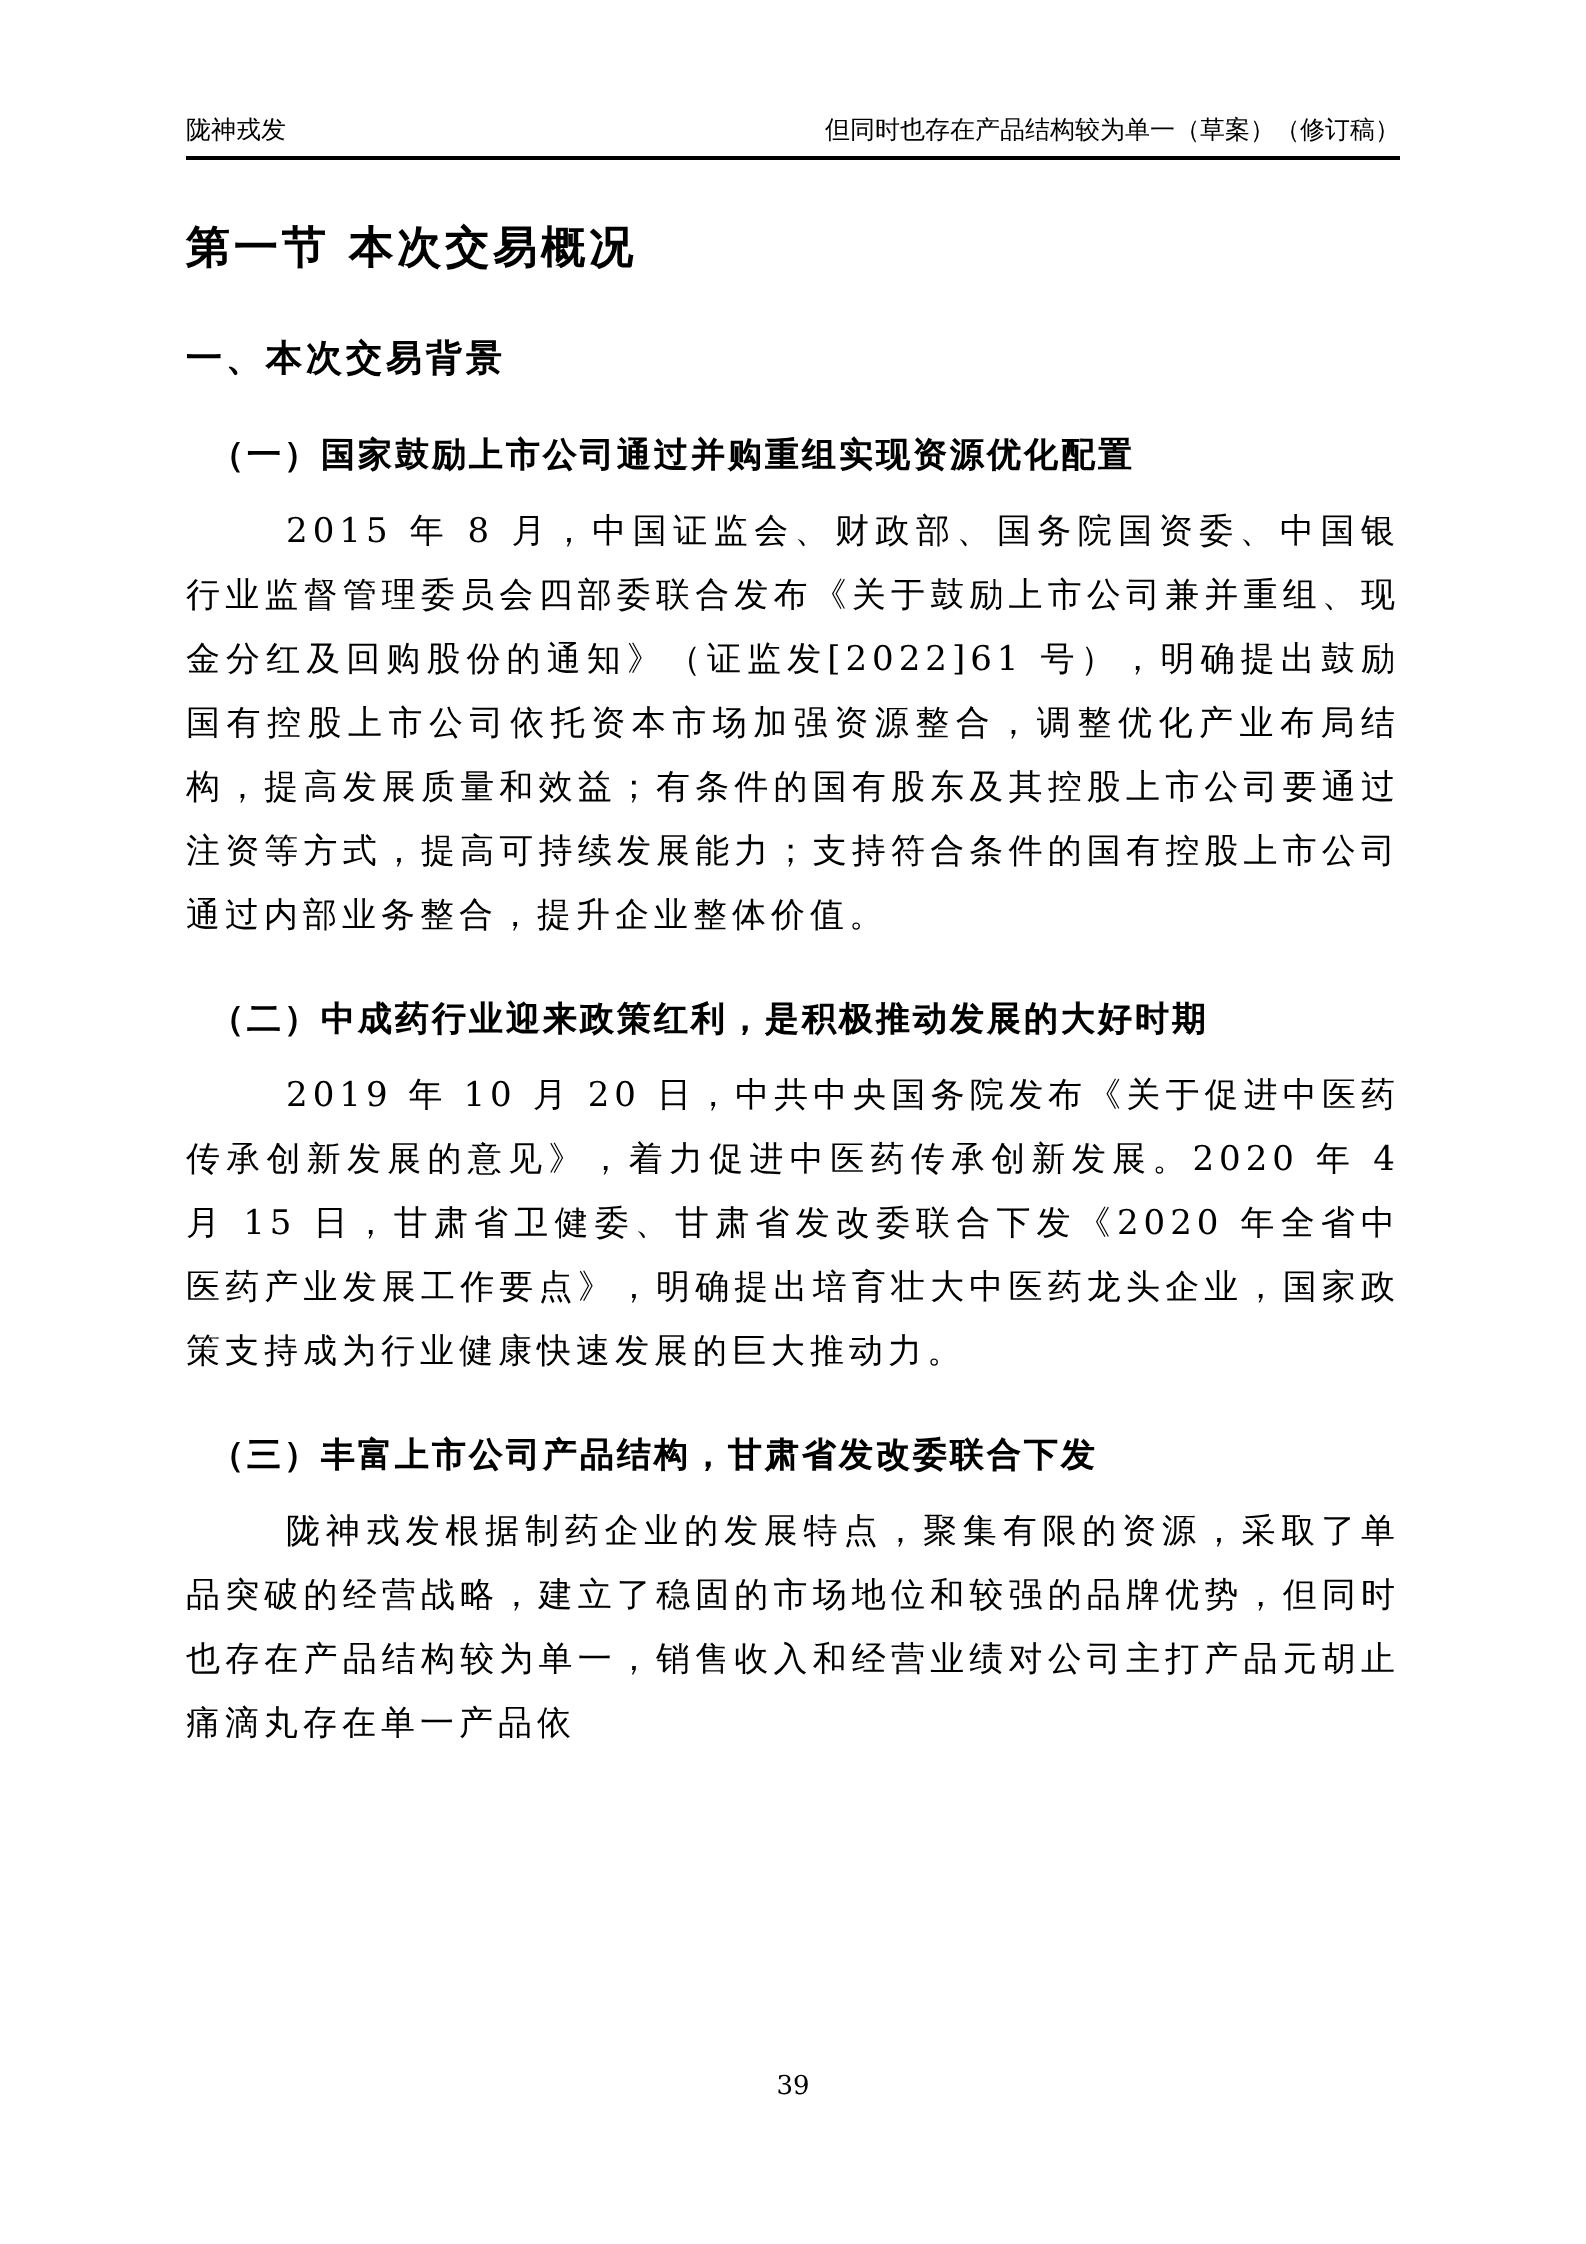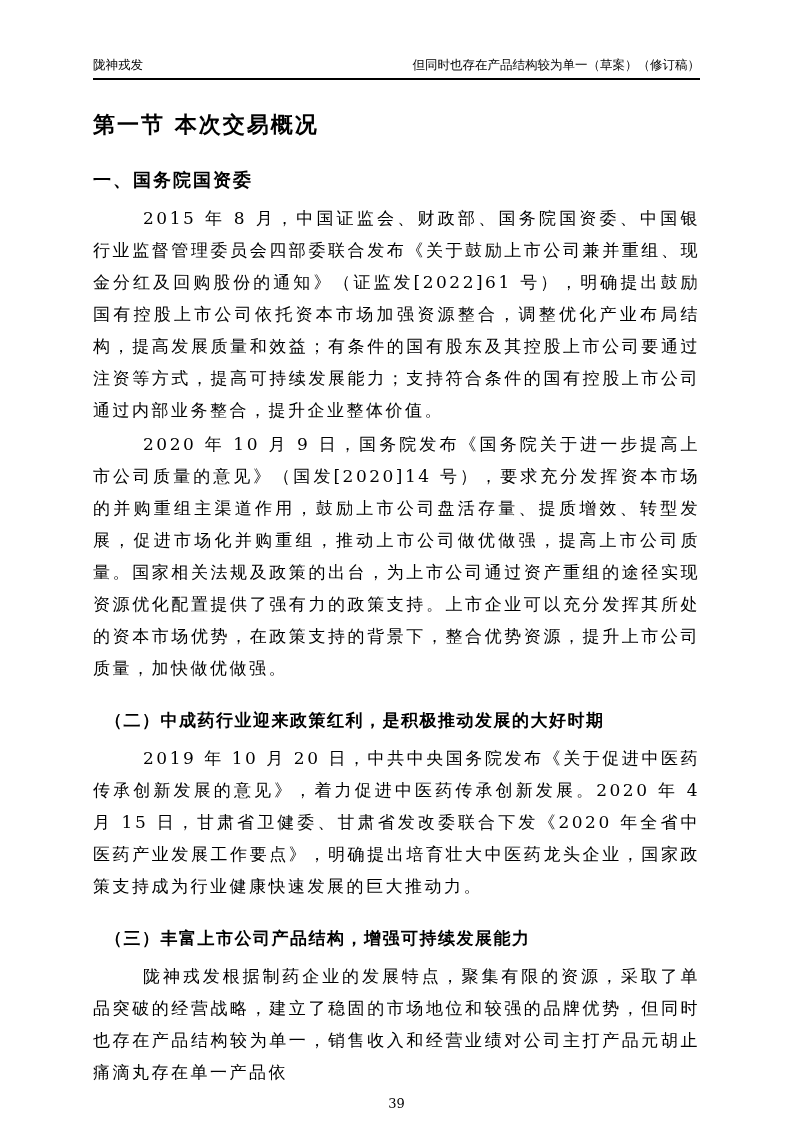--- a/index.html
+++ b/index.html
@@ -63,49 +63,49 @@
     text-align: justify;
     text-indent: 50px;
   }
   p.body-para + p.body-para {
     margin-top: 2px;
   }
   .footer {
     position: absolute;
     left: 0;
     right: 0;
-    top: 1096px;
+    top: 1036px;
     text-align: center;
     font-size: 13px;
     line-height: 16px;
     font-family: "DejaVu Serif", "Liberation Serif", serif;
   }
 </style>
 </head>
 <body>
 
 <div class="page">
 
   <div class="header">
     <span>陇神戎发</span>
     <span>但同时也存在产品结构较为单一（草案）（修订稿）</span>
   </div>
 
   <h1 class="doc-title">第一节 本次交易概况</h1>
 
-  <h2 class="h-level1">一、国务院国资委</h2>
+  <h2 class="h-level1">一、本次交易背景</h2>
 
+  <h3 class="h-level2">（一）国家鼓励上市公司通过并购重组实现资源优化配置</h3>
 
   <p class="body-para">2015 年 8 月，中国证监会、财政部、国务院国资委、中国银行业监督管理委员会四部委联合发布《关于鼓励上市公司兼并重组、现金分红及回购股份的通知》（证监发[2022]61 号），明确提出鼓励国有控股上市公司依托资本市场加强资源整合，调整优化产业布局结构，提高发展质量和效益；有条件的国有股东及其控股上市公司要通过注资等方式，提高可持续发展能力；支持符合条件的国有控股上市公司通过内部业务整合，提升企业整体价值。</p>
 
-  <p class="body-para">2020 年 10 月 9 日，国务院发布《国务院关于进一步提高上市公司质量的意见》（国发[2020]14 号），要求充分发挥资本市场的并购重组主渠道作用，鼓励上市公司盘活存量、提质增效、转型发展，促进市场化并购重组，推动上市公司做优做强，提高上市公司质量。国家相关法规及政策的出台，为上市公司通过资产重组的途径实现资源优化配置提供了强有力的政策支持。上市企业可以充分发挥其所处的资本市场优势，在政策支持的背景下，整合优势资源，提升上市公司质量，加快做优做强。</p>
 
   <h3 class="h-level2">（二）中成药行业迎来政策红利，是积极推动发展的大好时期</h3>
 
   <p class="body-para">2019 年 10 月 20 日，中共中央国务院发布《关于促进中医药传承创新发展的意见》，着力促进中医药传承创新发展。2020 年 4 月 15 日，甘肃省卫健委、甘肃省发改委联合下发《2020 年全省中医药产业发展工作要点》，明确提出培育壮大中医药龙头企业，国家政策支持成为行业健康快速发展的巨大推动力。</p>
 
-  <h3 class="h-level2">（三）丰富上市公司产品结构，增强可持续发展能力</h3>
+  <h3 class="h-level2">（三）丰富上市公司产品结构，甘肃省发改委联合下发</h3>
 
   <p class="body-para">陇神戎发根据制药企业的发展特点，聚集有限的资源，采取了单品突破的经营战略，建立了稳固的市场地位和较强的品牌优势，但同时也存在产品结构较为单一，销售收入和经营业绩对公司主打产品元胡止痛滴丸存在单一产品依</p>
 
   <div class="footer">39</div>
 
 </div>
 
 </body></html>

